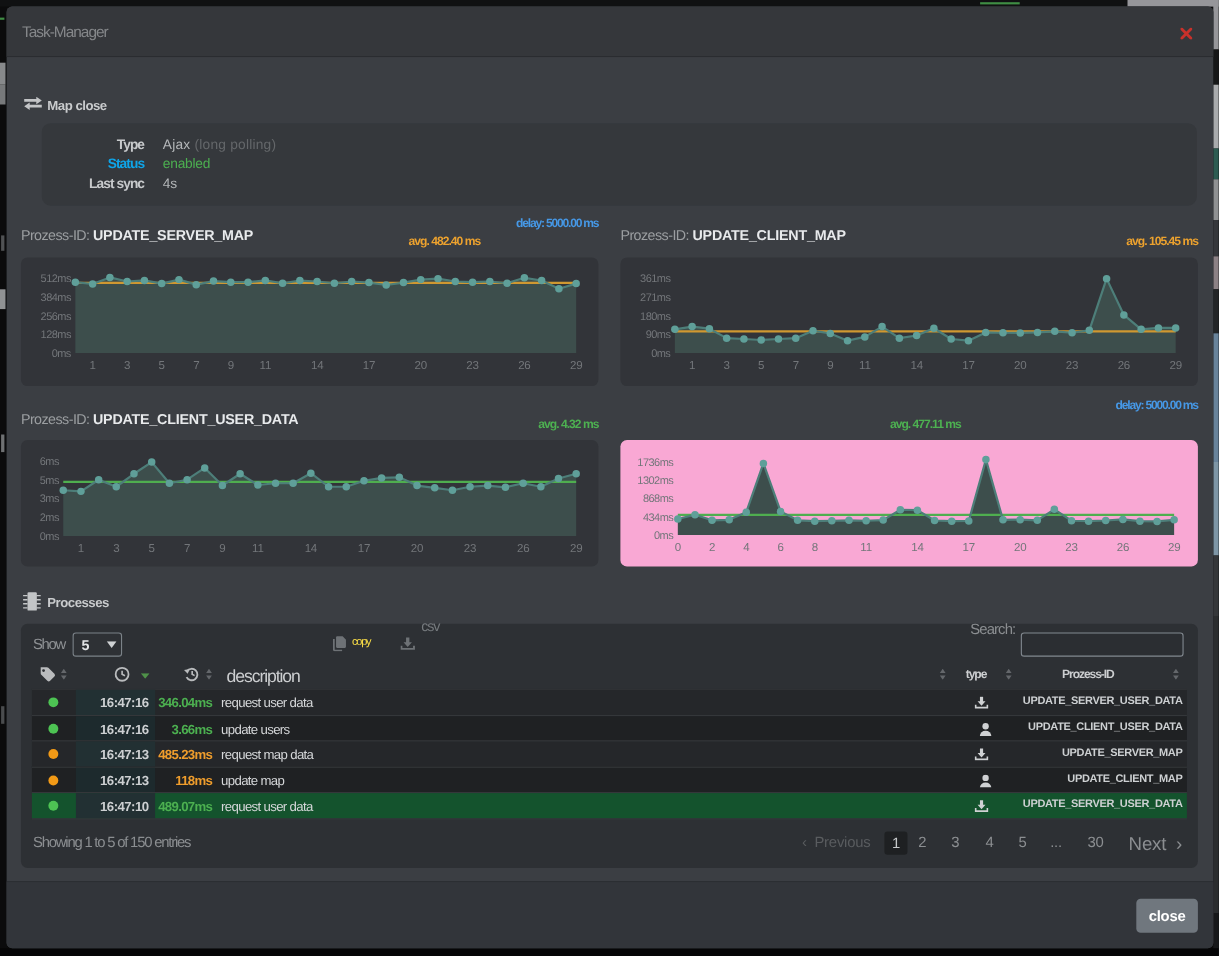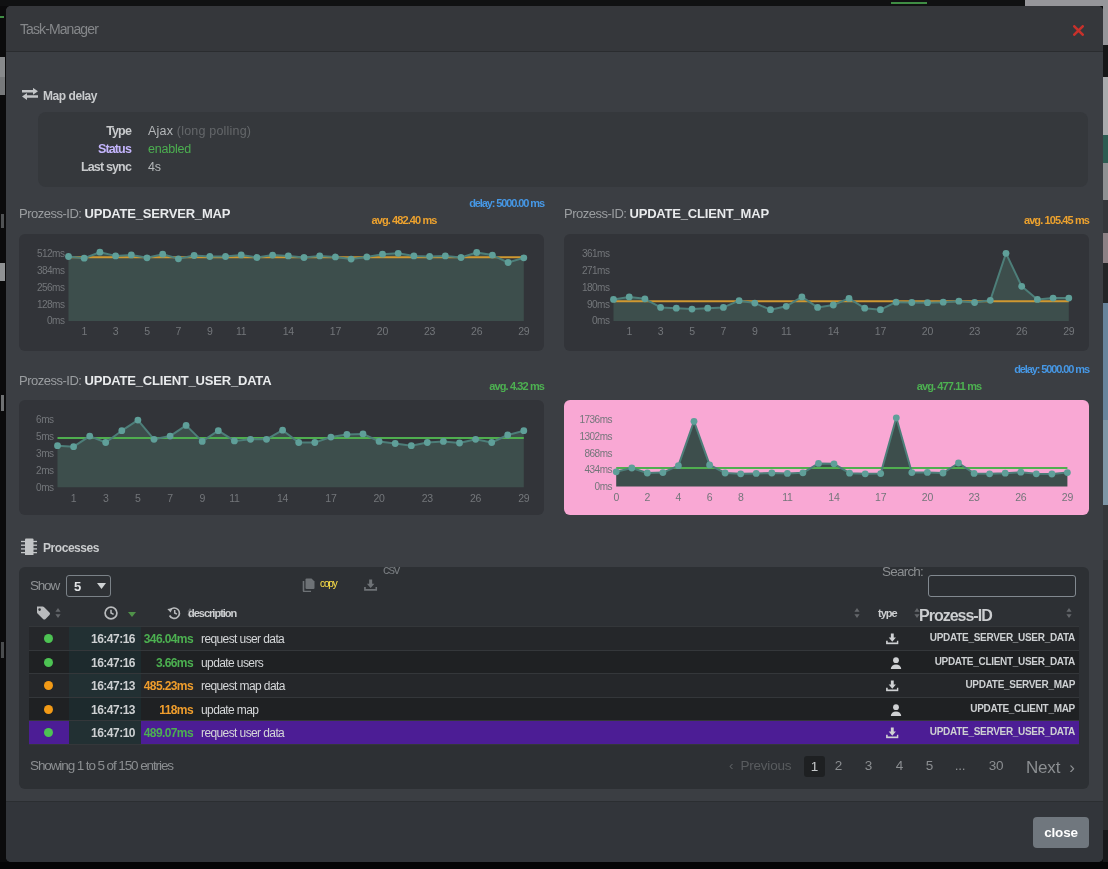--- a/index.html
+++ b/index.html
@@ -37,25 +37,25 @@
   <div class="abs" style="left:0;top:0;width:1097px;height:46px;background:#35373b;border-bottom:1px solid #2a2c2f;border-radius:5px 5px 0 0"></div>
   <div class="abs" style="left:14px;top:15px;font-size:14px;letter-spacing:-0.9px;color:#85878a">Task-Manager</div>
   <svg width="11" height="11" viewBox="0 0 11 11" style="position:absolute;left:1066.5px;top:18.5px">
       <path d="M1.3 1.3 L9.7 9.7 M9.7 1.3 L1.3 9.7" stroke="#c7312b" stroke-width="2.6" stroke-linecap="round"></path>
     </svg>
 
   <svg width="18" height="14" viewBox="0 0 18 14" style="position:absolute;left:14.5px;top:82px">
       <path d="M1 3.6 H12 V1.2 L17 5 L12 8.8 V6.4 H1 Z" fill="#c3c5c7" transform="translate(0,-1.2) scale(1,0.9)"></path>
       <path d="M17 9.6 H6 V7.2 L1 11 L6 14.8 V12.4 H17 Z" fill="#c3c5c7" transform="translate(0,-1.4) scale(1,0.9)"></path>
     </svg>
-  <div class="abs" style="left:37px;top:82.5px;font-size:12px;font-weight:bold;letter-spacing:-0.45px;color:#c9cbcd">Map delay</div>
+  <div class="abs" style="left:37px;top:82.5px;font-size:12px;font-weight:bold;letter-spacing:-0.45px;color:#c9cbcd">Map close</div>
 
   <div class="abs" style="left:32px;top:106px;width:1050px;height:75px;background:#35383c;border-radius:8px"></div>
   <div class="abs" style="left:0px;top:118px;width:125px;text-align:right;font-size:12.5px;font-weight:bold;color:#c8cacc;letter-spacing:-0.85px">Type</div>
-  <div class="abs" style="left:0px;top:136px;width:125px;text-align:right;font-size:12.5px;font-weight:bold;color:#c4b5fd;letter-spacing:-0.85px">Status</div>
+  <div class="abs" style="left:0px;top:136px;width:125px;text-align:right;font-size:12.5px;font-weight:bold;color:#0ea5e9;letter-spacing:-0.85px">Status</div>
   <div class="abs" style="left:0px;top:154px;width:125px;text-align:right;font-size:12.5px;font-weight:bold;color:#c8cacc;letter-spacing:-0.85px">Last sync</div>
   <div class="abs" style="left:142px;top:118px;font-size:12.5px;letter-spacing:0.2px;color:#b4b7b9">Ajax <span style="color:#64676a">(long polling)</span></div>
   <div class="abs" style="left:142px;top:136px;font-size:12.5px;color:#4caf50">enabled</div>
   <div class="abs" style="left:142px;top:154px;font-size:12.5px;color:#b4b7b9">4s</div>
 
   <div class="abs" style="left:13px;top:199.5px;font-size:13px;letter-spacing:-0.5px;color:#9b9ea1">Prozess-ID: <span style="font-size:13px;letter-spacing:-0.2px;font-weight:bold;color:#e8eaec">UPDATE_SERVER_MAP</span></div>
   <div class="abs" style="left:258px;top:191px;width:280px;text-align:right;font-size:11px;letter-spacing:-1.1px;font-weight:bold;color:#4698e6">delay: 5000.00 ms</div>
   <div class="abs" style="left:258px;top:207.5px;width:280px;text-align:center;font-size:11px;letter-spacing:-0.9px;font-weight:bold;color:#eda22e">avg. 482.40 ms</div>
   <div class="abs" style="left:558px;top:199.5px;font-size:13px;letter-spacing:-0.5px;color:#9b9ea1">Prozess-ID: <span style="font-size:13px;letter-spacing:-0.2px;font-weight:bold;color:#e8eaec">UPDATE_CLIENT_MAP</span></div>
   <div class="abs" style="left:803px;top:207.5px;width:280px;text-align:right;font-size:11px;letter-spacing:-0.9px;font-weight:bold;color:#eda22e">avg. 105.45 ms</div>
@@ -165,21 +165,21 @@
         <text x="363.5" y="101.4" font-size="10.5" fill="#73767a" text-anchor="middle">20</text>
         <text x="410.6" y="101.4" font-size="10.5" fill="#73767a" text-anchor="middle">23</text>
         <text x="457.7" y="101.4" font-size="10.5" fill="#73767a" text-anchor="middle">26</text>
         <text x="504.8" y="101.4" font-size="10.5" fill="#73767a" text-anchor="middle">29</text>
       </svg>
     </div>
 
   <div class="abs" style="left:13px;top:367px;font-size:13px;letter-spacing:-0.5px;color:#9b9ea1">Prozess-ID: <span style="font-size:13px;letter-spacing:-0.2px;font-weight:bold;color:#e8eaec">UPDATE_CLIENT_USER_DATA</span></div>
   <div class="abs" style="left:258px;top:373.5px;width:280px;text-align:right;font-size:11px;letter-spacing:-0.9px;font-weight:bold;color:#4db151">avg. 4.32 ms</div>
   <div class="abs" style="left:803px;top:357px;width:280px;text-align:right;font-size:11px;letter-spacing:-1.1px;font-weight:bold;color:#4698e6">delay: 5000.00 ms</div>
-  <div class="abs" style="left:803px;top:373.5px;width:280px;text-align:center;font-size:11px;letter-spacing:-0.9px;font-weight:bold;color:#4db151">avg. 477.11 ms</div>
+  <div class="abs" style="left:803px;top:373.5px;width:280px;text-align:left;font-size:11px;letter-spacing:-0.9px;font-weight:bold;color:#4db151">avg. 477.11 ms</div>
 
   <div class="abs" style="left:13px;top:394px;width:525px;height:115px;background:#323439;border-radius:6px">
       <svg width="525" height="115" viewBox="0 0 525 115" style="position:absolute;left:0;top:0">
         <polygon points="38.5,87.3 38.5,45.7 54.6,46.7 70.7,36.1 86.7,42.5 102.8,30.7 118.9,20.1 135,39.3 151.1,36.1 167.1,25.4 183.2,41.4 199.3,30.7 215.4,40.9 231.5,39.3 247.5,39.3 263.6,30.2 279.7,42.5 295.8,42.5 311.9,37.1 327.9,34.5 344,33.9 360.1,41.4 376.2,43.5 392.3,45.7 408.3,42.5 424.4,41.4 440.5,43 456.6,39.3 472.7,42.5 488.7,35 504.8,30.7 504.8,87.3" fill="#3d4e4c"></polygon>
         <line x1="38.5" y1="38" x2="504.8" y2="38" stroke="#4fae4f" stroke-width="2"></line>
         <polyline points="38.5,45.7 54.6,46.7 70.7,36.1 86.7,42.5 102.8,30.7 118.9,20.1 135,39.3 151.1,36.1 167.1,25.4 183.2,41.4 199.3,30.7 215.4,40.9 231.5,39.3 247.5,39.3 263.6,30.2 279.7,42.5 295.8,42.5 311.9,37.1 327.9,34.5 344,33.9 360.1,41.4 376.2,43.5 392.3,45.7 408.3,42.5 424.4,41.4 440.5,43 456.6,39.3 472.7,42.5 488.7,35 504.8,30.7" fill="none" stroke="#4d7e79" stroke-width="2" stroke-linejoin="round"></polyline>
         <circle cx="38.5" cy="45.7" r="3.4" fill="#5f9f99"></circle>
         <circle cx="54.6" cy="46.7" r="3.4" fill="#5f9f99"></circle>
         <circle cx="70.7" cy="36.1" r="3.4" fill="#5f9f99"></circle>
         <circle cx="86.7" cy="42.5" r="3.4" fill="#5f9f99"></circle>
@@ -336,31 +336,31 @@
   </svg>
 <svg width="15" height="14" viewBox="0 0 15 14" style="position:absolute;left:167px;top:606px">
     <path d="M3.0 4.2 A5.2 5.2 0 1 1 2.6 9.5" fill="none" stroke="#b9bbbd" stroke-width="1.7"></path>
     <polygon points="0.3,3.0 5.6,2.2 3.6,6.6" fill="#b9bbbd"></polygon>
     <path d="M7.7 4.0 V7 L9.9 8.2" fill="none" stroke="#b9bbbd" stroke-width="1.5"></path>
   </svg>
 <svg width="6" height="10" viewBox="0 0 6 10" style="position:absolute;left:187px;top:608px">
     <polygon points="3,0 5.6,3.8 0.4,3.8" fill="#64676b"></polygon>
     <polygon points="3,10 5.6,6.2 0.4,6.2" fill="#64676b"></polygon>
   </svg>
-<div class="abs" style="left:188px;top:607px;font-size:11px;letter-spacing:-1px;font-weight:bold;color:#ccced0">description</div>
+<div class="abs" style="left:206px;top:607px;font-size:16px;letter-spacing:-1px;font-weight:normal;color:#ccced0">description</div>
 <svg width="6" height="10" viewBox="0 0 6 10" style="position:absolute;left:854px;top:608px">
     <polygon points="3,0 5.6,3.8 0.4,3.8" fill="#64676b"></polygon>
     <polygon points="3,10 5.6,6.2 0.4,6.2" fill="#64676b"></polygon>
   </svg>
 <div class="abs" style="left:878px;top:607px;font-size:11px;letter-spacing:-1px;font-weight:bold;color:#ccced0">type</div>
 <svg width="6" height="10" viewBox="0 0 6 10" style="position:absolute;left:914px;top:608px">
     <polygon points="3,0 5.6,3.8 0.4,3.8" fill="#64676b"></polygon>
     <polygon points="3,10 5.6,6.2 0.4,6.2" fill="#64676b"></polygon>
   </svg>
-<div class="abs" style="left:919px;top:607px;width:140px;text-align:left;font-size:16px;letter-spacing:-1px;font-weight:bold;color:#ccced0">Prozess-ID</div>
+<div class="abs" style="left:919px;top:607px;width:140px;text-align:center;font-size:11px;letter-spacing:-1px;font-weight:bold;color:#ccced0">Prozess-ID</div>
 <svg width="6" height="10" viewBox="0 0 6 10" style="position:absolute;left:1066px;top:608px">
     <polygon points="3,0 5.6,3.8 0.4,3.8" fill="#64676b"></polygon>
     <polygon points="3,10 5.6,6.2 0.4,6.2" fill="#64676b"></polygon>
   </svg>
 
 <div style="position:absolute;left:29px;top:626.0px;width:1050px;height:23.6px;background:#25272a;border-top:1px solid #34373a">
     <div style="position:absolute;left:40px;top:0;width:72px;height:100%;background:#223033"></div>
     <div style="position:absolute;left:15px;top:7px;width:9px;height:9px;border-radius:50%;background:#4dc353"></div>
     <div style="position:absolute;right:944px;top:5px;font-size:12px;letter-spacing:-0.5px;font-weight:bold;color:#cdd0d2">16:47:16</div>
     <div style="position:absolute;right:886px;top:5px;font-size:12px;letter-spacing:-0.6px;font-weight:bold;color:#4cb050">346.04ms</div>
@@ -400,21 +400,21 @@
     <div style="position:absolute;left:15px;top:7px;width:9px;height:9px;border-radius:50%;background:#f29a16"></div>
     <div style="position:absolute;right:944px;top:5px;font-size:12px;letter-spacing:-0.5px;font-weight:bold;color:#cdd0d2">16:47:13</div>
     <div style="position:absolute;right:886px;top:5px;font-size:12px;letter-spacing:-0.6px;font-weight:bold;color:#ef9d2c">118ms</div>
     <div style="position:absolute;left:172px;top:5px;font-size:12px;letter-spacing:-0.6px;color:#d5d7d9">update map</div>
     <svg width="12" height="12" viewBox="0 0 12 12" style="position:absolute;left:861px;top:6px">
       <circle cx="6" cy="3.2" r="2.9" fill="#cfd1d3"></circle>
       <path d="M0.8 12 a5.2 4.6 0 0 1 10.4 0 Z" fill="#cfd1d3"></path>
     </svg>
     <div style="position:absolute;right:4px;top:5px;font-size:10px;letter-spacing:-0.3px;font-weight:bold;color:#cdd0d2">UPDATE_CLIENT_MAP</div>
   </div>
-<div style="position:absolute;left:29px;top:720.4px;width:1050px;height:23.6px;background:#4c1d95;border-top:1px solid #34373a">
+<div style="position:absolute;left:29px;top:720.4px;width:1050px;height:23.6px;background:#14532d;border-top:1px solid #34373a">
     <div style="position:absolute;left:40px;top:0;width:72px;height:100%;background:#223033"></div>
     <div style="position:absolute;left:15px;top:7px;width:9px;height:9px;border-radius:50%;background:#4dc353"></div>
     <div style="position:absolute;right:944px;top:5px;font-size:12px;letter-spacing:-0.5px;font-weight:bold;color:#cdd0d2">16:47:10</div>
     <div style="position:absolute;right:886px;top:5px;font-size:12px;letter-spacing:-0.6px;font-weight:bold;color:#4cb050">489.07ms</div>
     <div style="position:absolute;left:172px;top:5px;font-size:12px;letter-spacing:-0.6px;color:#d5d7d9">request user data</div>
     <svg width="14" height="13" viewBox="0 0 14 13" style="position:absolute;left:857px;top:6px;transform:scale(0.9);transform-origin:0 0">
       <path d="M5.4 0.5 h3.2 V5 H11 L7 9.6 L3 5 h2.4 Z" fill="#cfd1d3"></path>
       <path d="M1 8.5 V11.5 H13 V8.5" fill="none" stroke="#cfd1d3" stroke-width="1.8"></path>
     </svg>
     <div style="position:absolute;right:4px;top:5px;font-size:10px;letter-spacing:-0.3px;font-weight:bold;color:#cdd0d2">UPDATE_SERVER_USER_DATA</div>

